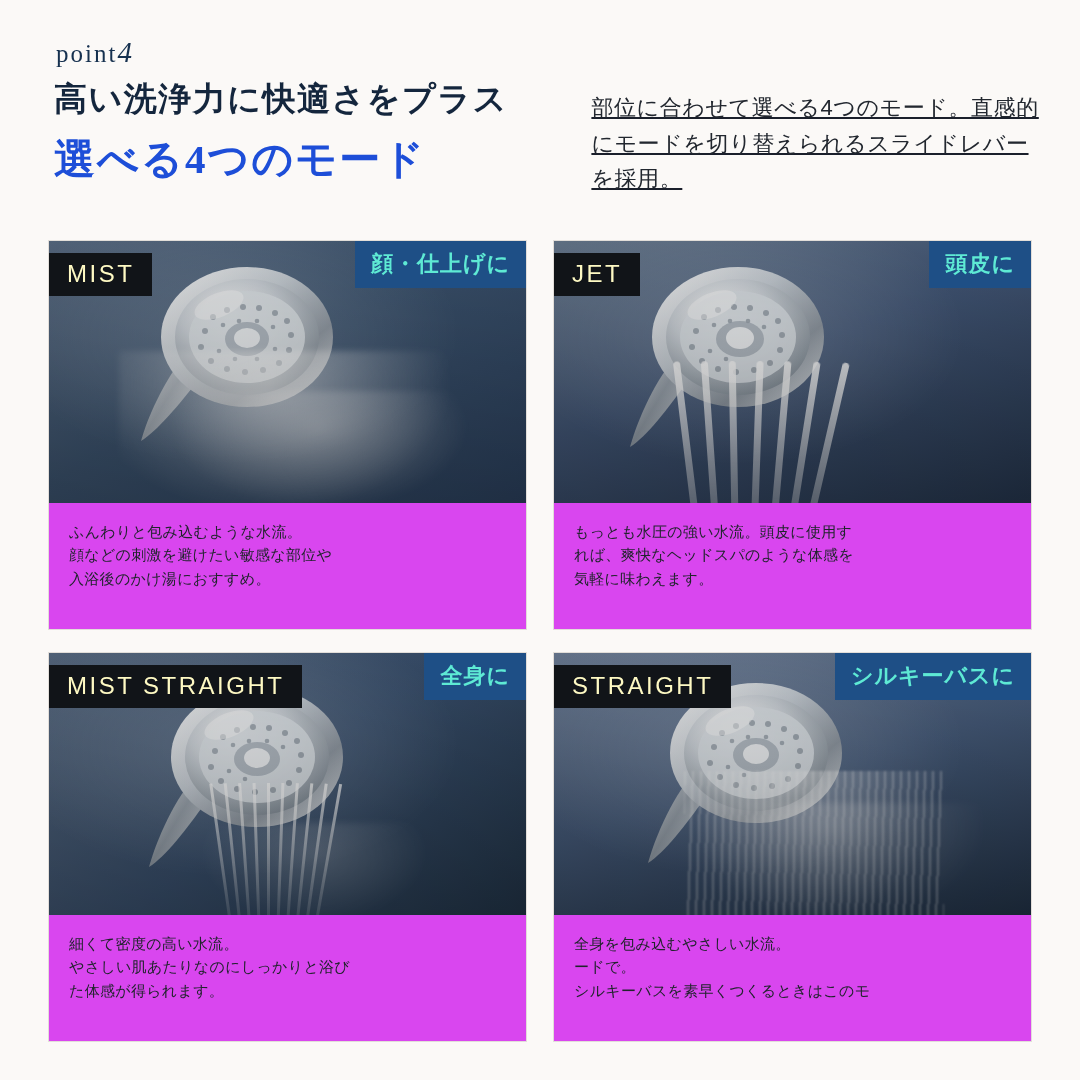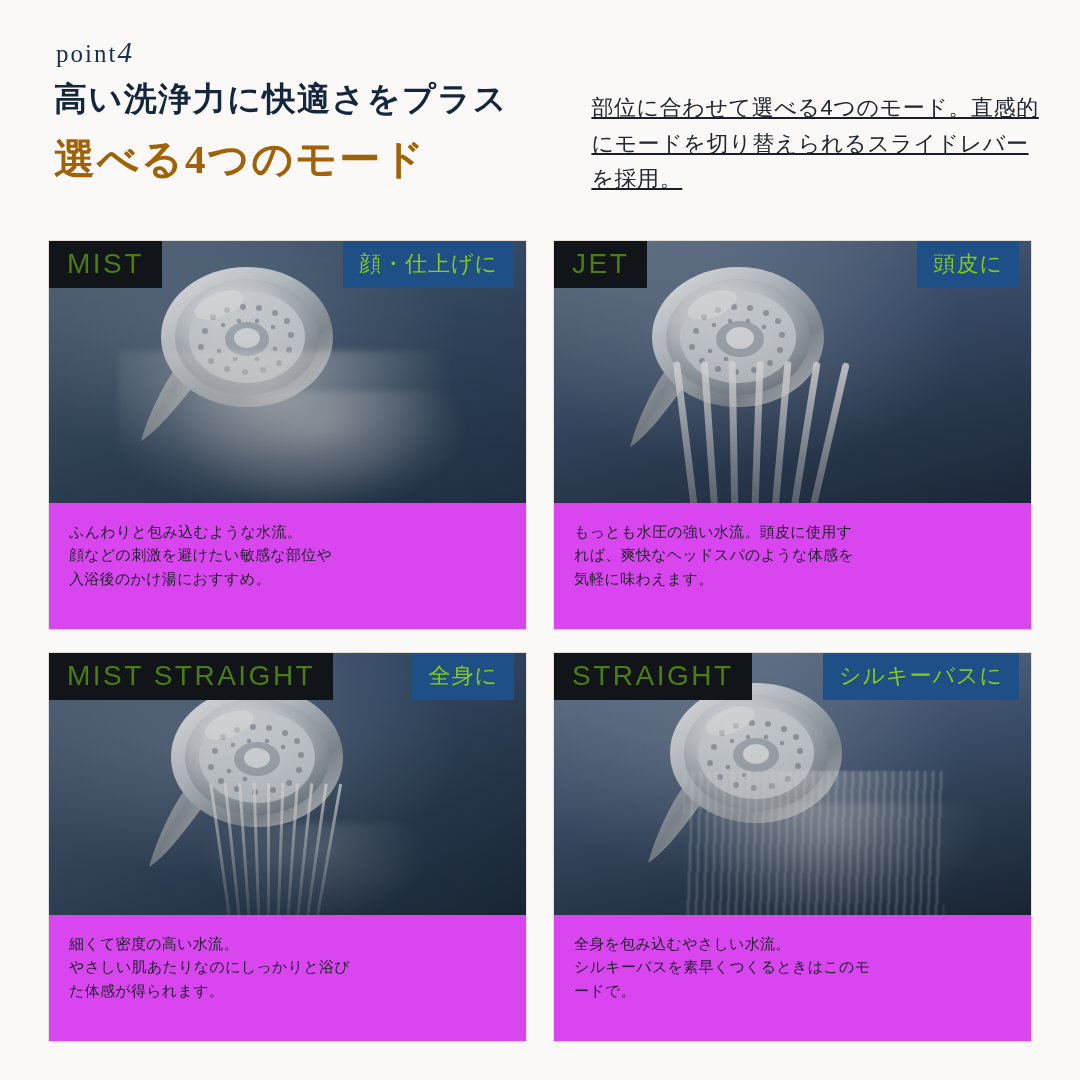--- a/index.html
+++ b/index.html
@@ -47,21 +47,21 @@
     font-weight: bold;
     color: #14263d;
     font-size: 33px;
     letter-spacing: 1.5px;
     margin: 0 0 10px 2px;
     white-space: nowrap;
   }
   .h2 {
     font-family: "Liberation Serif", serif;
     font-weight: bold;
-    color: #a16207;
+    color: #1d4ed8;
     font-size: 41px;
     letter-spacing: 2px;
     margin: 0 0 0 2px;
     white-space: nowrap;
   }
   .lead-col {
     width: 460px;
     padding-top: 54px;
     text-decoration: underline;
   }
@@ -171,39 +171,40 @@
     background:
       repeating-linear-gradient(92deg, rgba(255,255,255,0.34) 0 2px, rgba(255,255,255,0) 2px 8px),
       radial-gradient(ellipse at 50% 10%, rgba(255,255,255,0.30), rgba(255,255,255,0) 70%);
     filter: blur(1px);
   }
 
   
   .mode-tag {
     position: absolute;
     left: 0;
-    top: 0;
+    top: 12px;
     background: #111418;
-    color: #4d7c0f;
-    font-size: 28px;
+    color: #fef9c3;
+    font-size: 24px;
     letter-spacing: 2.5px;
     padding: 7px 18px 8px 18px;
     font-family: "Liberation Sans", sans-serif;
     z-index: 4;
   }
   .use-tag {
     position: absolute;
-    right: 12px;
+    right: 0;
     top: 0;
     background: #1e4f86;
-    color: #84cc16;
+    color: #5eead4;
     font-size: 22px;
     letter-spacing: 1px;
     padding: 8px 16px 9px 16px;
     z-index: 4;
+    font-weight: bold;
   }
 
   .caption {
     flex: 1;
     padding: 17px 18px 12px 20px;
     font-size: 15px;
     line-height: 1.55;
     color: #20242c;
     letter-spacing: 0.3px;
     background: #d946ef;
@@ -498,19 +499,19 @@
           </g>
           <ellipse cx="88" cy="44" rx="26" ry="12" fill="#ffffff" opacity="0.5" transform="rotate(-22 88 44)"></ellipse>
         </svg>
         <div class="spray">
           <div class="wide-veil"></div>
           <div class="mist-cloud" style="left:150px; top:150px; width:280px; height:120px; opacity:.5;"></div>
         </div>
       </div>
       <div class="caption">
         <div>全身を包み込むやさしい水流。</div>
+        <div>ードで。</div>
         <div>シルキーバスを素早くつくるときはこのモ</div>
-        <div>ードで。</div>
       </div>
     </div>
 
   </div>
 </div>
 
 </body></html>

